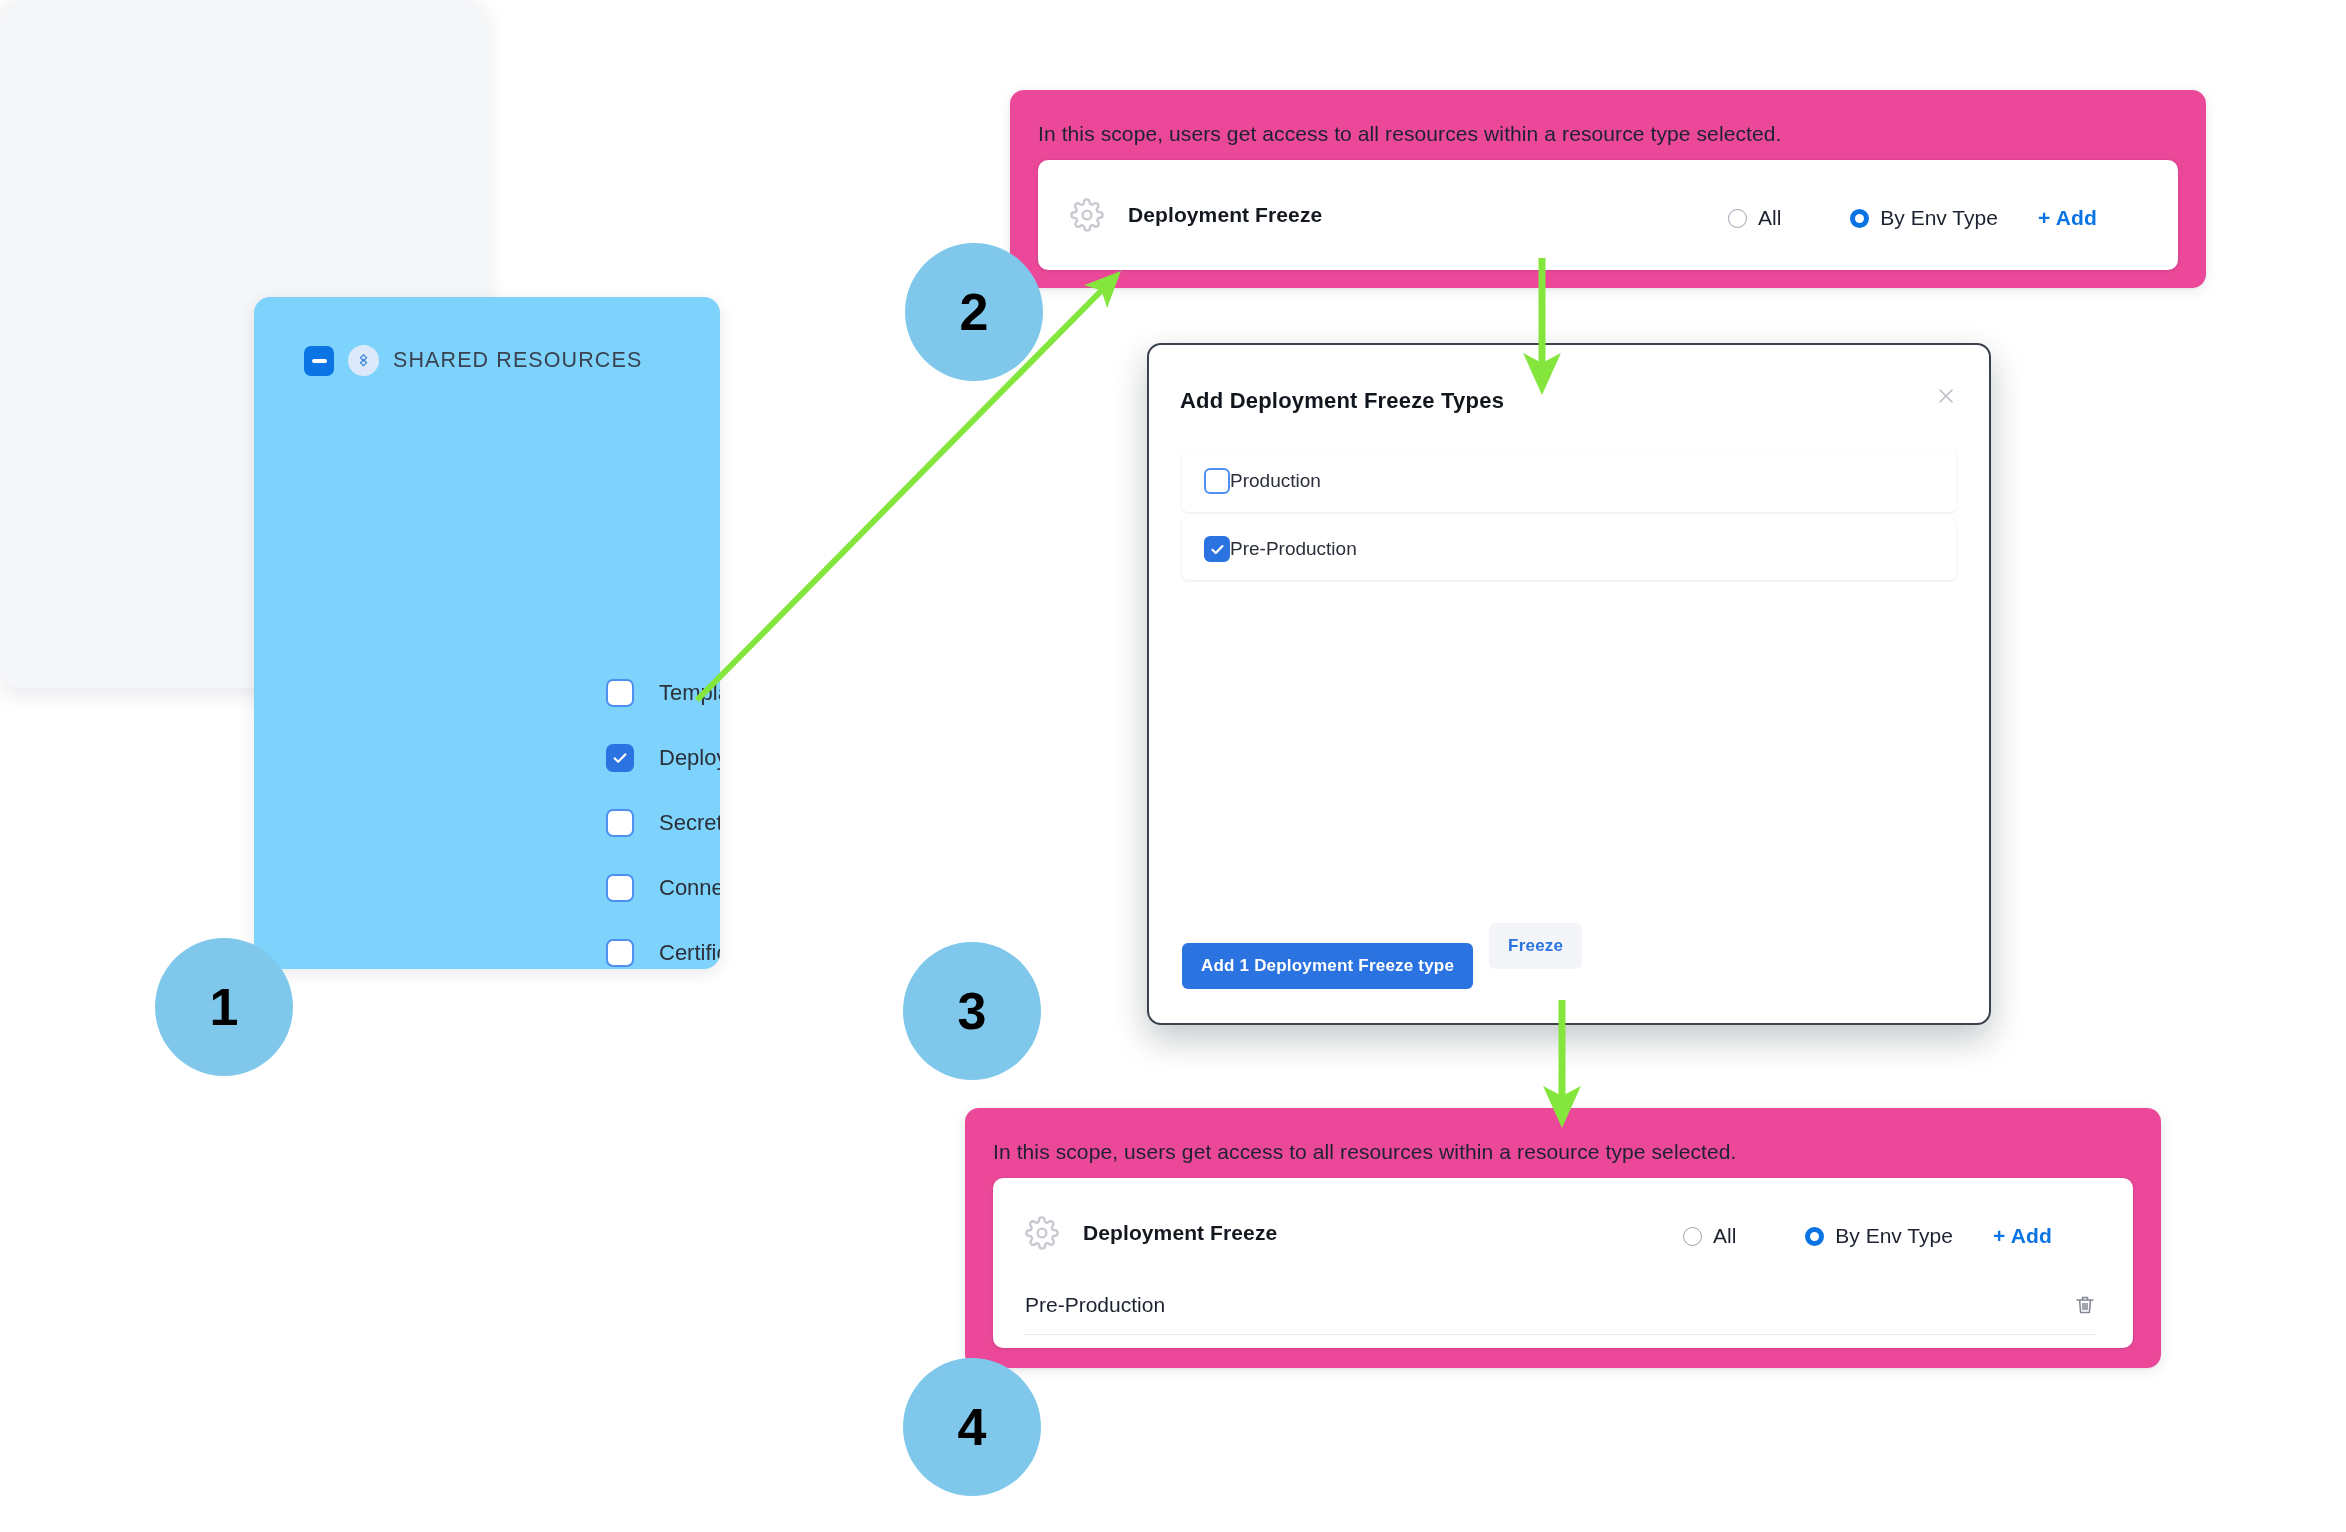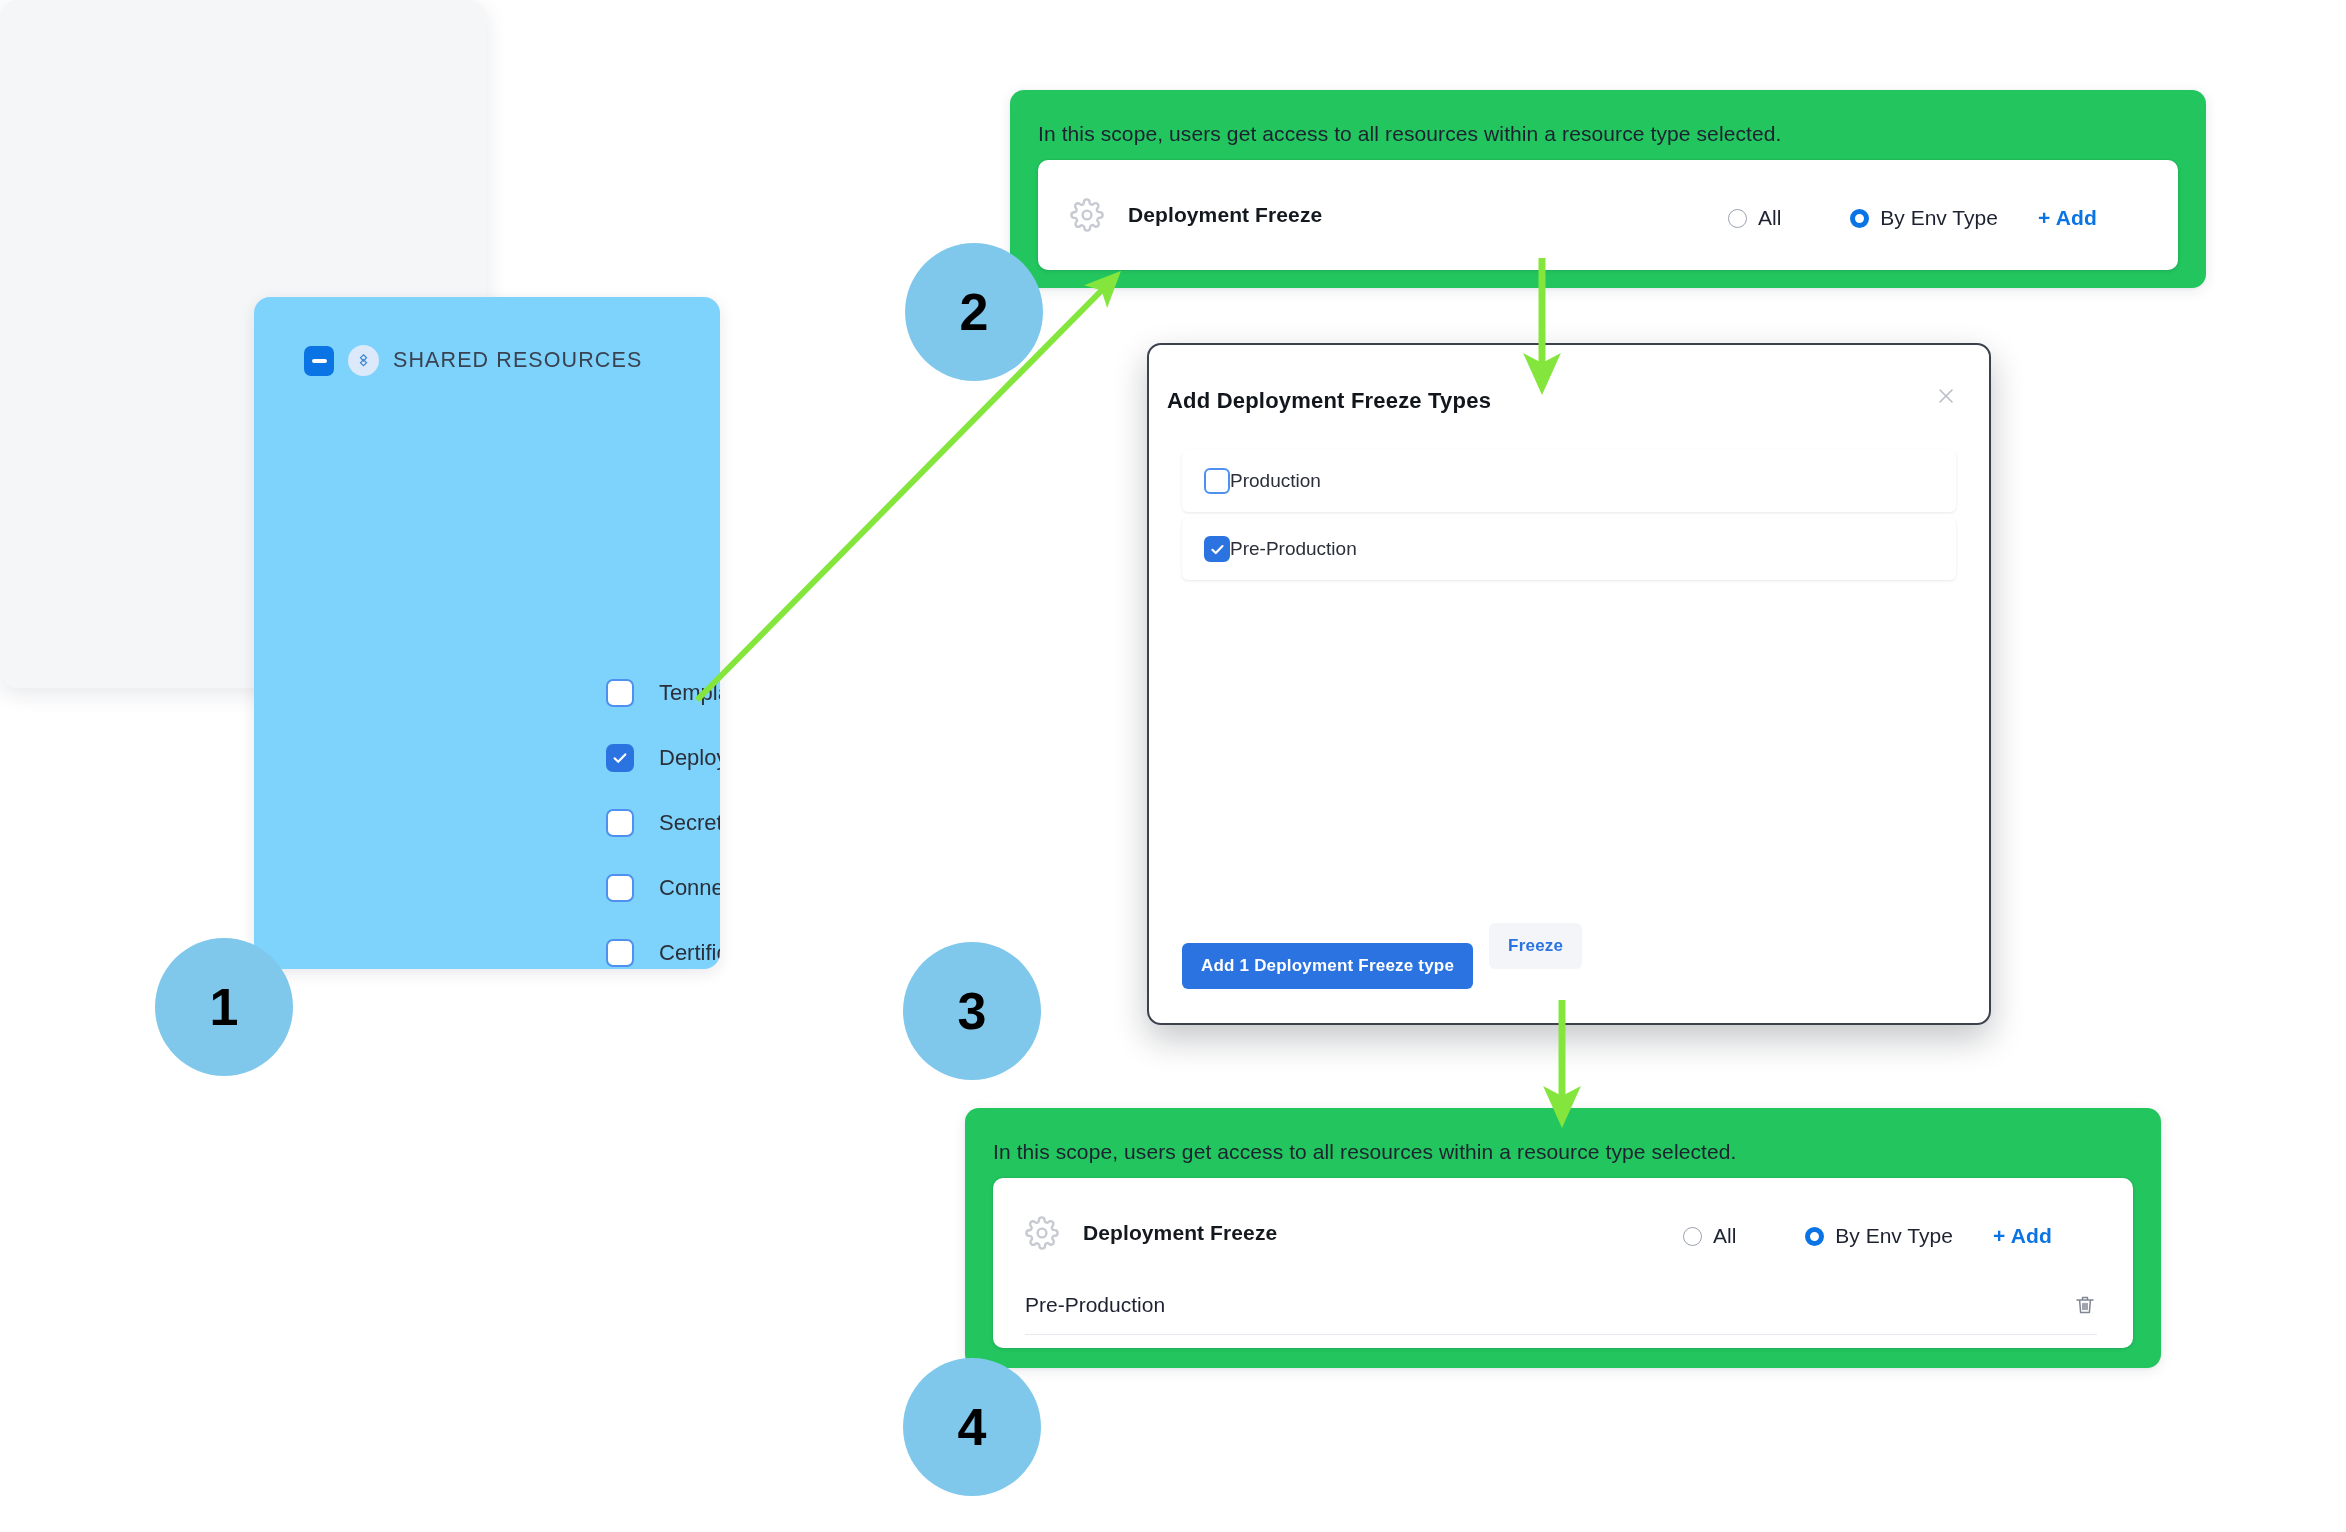--- a/index.html
+++ b/index.html
@@ -8,21 +8,21 @@
     background:#ffffff;
     font-family:"Liberation Sans","DejaVu Sans",sans-serif;
     position:relative;overflow:hidden;
     -webkit-font-smoothing:antialiased;
   }
   .stage{position:absolute;left:0;top:0;width:2346px;height:1532px;}
 
   
   .panel-outer{
     position:absolute;
-    background:#22c55e;
+    background:#ec4899;
     border-radius:14px;
     box-shadow:0 3px 14px rgba(20,30,60,.09), 0 1px 3px rgba(20,30,60,.06);
   }
   .panel-note{
     position:absolute;
     font-size:21px;
     color:#1c2230;
     letter-spacing:.1px;
   }
   .card{
@@ -102,21 +102,21 @@
   .tree-item .lbl{font-size:22px;color:#2a2f3a;white-space:nowrap;}
 
   
   #modal{
     position:absolute;left:1147px;top:343px;width:840px;height:678px;
     background:#ffffff;border:2px solid #3b424d;border-radius:14px;
     box-shadow:0 14px 34px rgba(10,15,25,.24);
     overflow:hidden;
   }
   #modal-title{
-    position:absolute;left:18px;top:43px;
+    position:absolute;left:31px;top:43px;
     font-size:22px;font-weight:bold;color:#11151c;letter-spacing:.2px;
   }
   #modal-close{
     position:absolute;right:26px;top:34px;width:34px;height:34px;
     display:flex;align-items:center;justify-content:center;cursor:pointer;
   }
   .opt-row{
     position:absolute;left:33px;width:774px;height:62px;
     background:#fff;border-radius:6px;
     box-shadow:0 1px 3px rgba(20,30,60,.10);

